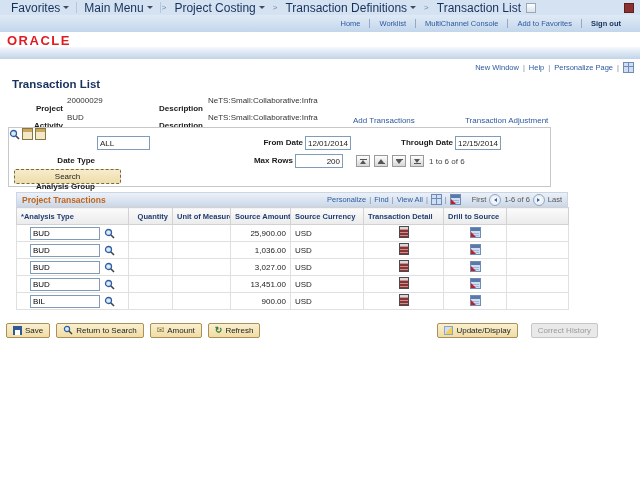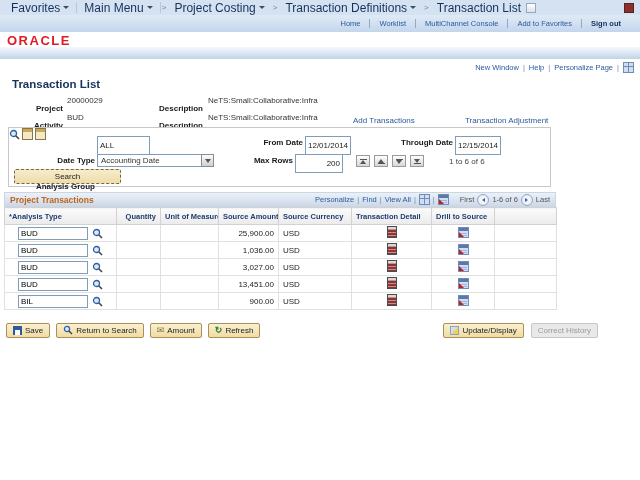--- a/index.html
+++ b/index.html
@@ -53,21 +53,21 @@
   .desc-value{left:208px;}
   .activity-label{left:10px;width:53px;text-align:right;}
   .activity-value{left:67px;}
   .sumlink{color:var(--link-blue,#2d5a9e);cursor:pointer;}
   .add-trans{left:353px;top:21px;}
   .trans-adj{left:465px;top:21px;}
 
   
   .filterbox{position:relative;margin:2px 0 0 8px;width:541px;height:58px;border:1px solid #c7c7c7;background:#fff;}
   .filterbox .flabel{position:absolute;font-weight:bold;color:#1a1a1a;text-align:right;white-space:nowrap;}
-  .ps-input{position:absolute;height:19px;border:1px solid var(--input-border,#7f9db9);background:#fff;
+  .ps-input{position:absolute;height:14px;border:1px solid var(--input-border,#7f9db9);background:#fff;
             font-family:"Liberation Sans",sans-serif;font-size:8px;padding:0 2px;box-sizing:border-box;color:#222;}
   .fr1{top:8px;} .fr2{top:26px;}
   .ag-label{left:10px;width:76px;top:10px;margin-top:44px;}
   .ag-input{left:88px;width:53px;}
   .ag-lookup{left:144px;top:9px;}
   .fd-label{left:200px;width:94px;top:10px;}
   .fd-input{left:296px;width:46px;}
   .fd-cal{left:346px;top:9px;}
   .td-label{left:330px;width:114px;top:10px;}
   .td-input{left:446px;width:46px;}
@@ -79,21 +79,21 @@
   .dd-btn{width:13px;height:13px;border:1px solid #8c8c8c;background:linear-gradient(#fdfdfd,#cfcfcf);
           display:flex;align-items:center;justify-content:center;box-sizing:border-box;}
   .mr-label{left:190px;width:94px;top:28px;}
   .mr-input{left:286px;width:48px;text-align:right;}
   .navbtns{position:absolute;left:347px;top:27px;display:flex;gap:4px;}
   .navbtn{width:14px;height:12px;border:1px solid #9a9a9a;background:linear-gradient(#fefefe,#d7d7d7);
           display:flex;flex-direction:column;align-items:center;justify-content:center;cursor:pointer;padding:0;}
   .bar{width:7px;height:1px;background:#555;}
   .tri-up{width:0;height:0;border-left:3px solid transparent;border-right:3px solid transparent;border-bottom:4px solid #555;}
   .tri-dn{width:0;height:0;border-left:3px solid transparent;border-right:3px solid transparent;border-top:4px solid #555;}
-  .rowcount{position:absolute;left:440px;top:29px;color:#444;}
+  .rowcount{position:absolute;left:420px;top:29px;color:#444;}
   .searchbtn{position:absolute;left:5px;top:41px;width:107px;height:15px;background:linear-gradient(#f7ecca,#eeddab);
              border:1px dashed #7a6845;border-radius:2px;font-family:"Liberation Sans",sans-serif;font-size:8px;
              color:#222;cursor:pointer;}
 
   
   .lookup-icon{display:inline-block;width:11px;height:11px;cursor:pointer;}
   .cal-icon{display:inline-block;width:11px;height:12px;border:1px solid #8a7544;box-sizing:border-box;cursor:pointer;
             background:linear-gradient(#c9a85c 0 3px,#f3e8c8 3px);}
   .txn-detail-icon{display:inline-block;width:10px;height:12px;border:1px solid #4a4a4a;box-sizing:border-box;position:relative;
             background:repeating-linear-gradient(to bottom,#8a3434 0 2px,#c59090 2px 3px);cursor:pointer;}
@@ -102,21 +102,21 @@
             background:linear-gradient(#5b79a8 0 3px,var(--drill-blue,#cfdef5) 3px);cursor:pointer;}
   .drill-icon::before{content:"";position:absolute;left:1px;right:1px;top:5px;height:1px;background:#9fb6d9;box-shadow:0 2px 0 #9fb6d9;}
   .drill-icon::after{content:"";position:absolute;left:0;bottom:0;width:0;height:0;
             border-bottom:5px solid #c41e1e;border-right:5px solid transparent;}
   .save-ico{display:inline-block;width:9px;height:9px;background:#30599c;position:relative;}
   .save-ico::after{content:"";position:absolute;left:2px;top:4px;width:5px;height:5px;background:#fff;}
   .upd-ico{display:inline-block;width:9px;height:9px;border:1px solid #8fa3bd;box-sizing:border-box;
            background:linear-gradient(135deg,#cfe0f5 50%,#f0cf5a 50%);}
 
   
-  .grid{margin:5px 0 0 4px;width:552px;}
+  .grid{margin:5px 0 0 16px;width:552px;}
   .gridbar{height:15px;border:1px solid #cbd5e3;box-sizing:border-box;background:linear-gradient(#ecf1f8,#ccd9ea);
            display:flex;align-items:center;padding:0 5px;}
   .gridtitle{color:var(--grid-title-orange,#bf651a);font-weight:bold;font-size:8.5px;}
   .gridtools{margin-left:auto;display:flex;align-items:center;gap:3px;color:var(--link-blue,#2d5a9e);font-size:7.5px;}
   .gtool{cursor:pointer;white-space:nowrap;}
   .pager{display:flex;align-items:center;gap:3px;color:#555;margin-left:8px;}
   .pager-btn{width:10px;height:10px;border-radius:50%;border:1px solid #93a7c2;background:radial-gradient(#fff,#dbe4f0);
              display:flex;align-items:center;justify-content:center;cursor:pointer;}
   .ptri-l{width:0;height:0;border-top:2.5px solid transparent;border-bottom:2.5px solid transparent;border-right:3.5px solid #3a62a0;}
   .ptri-r{width:0;height:0;border-top:2.5px solid transparent;border-bottom:2.5px solid transparent;border-left:3.5px solid #3a62a0;}
@@ -130,21 +130,21 @@
   .at-input{width:70px;height:13px;border:1px solid var(--input-border,#7f9db9);font-family:"Liberation Sans",sans-serif;
             font-size:8px;padding:0 2px;box-sizing:border-box;vertical-align:middle;}
   .cell-at .lookup-icon{vertical-align:middle;margin-left:2px;}
 
   
   .toolbar{margin:13px 0 0 6px;width:592px;display:flex;align-items:center;gap:6px;}
   .tbtn{height:15px;display:inline-flex;align-items:center;gap:3px;padding:0 6px;
         background:linear-gradient(#faf0d0,#f0dca4);border:1px solid #ab8f56;border-radius:2px;
         font-family:"Liberation Sans",sans-serif;font-size:8px;color:#222;cursor:pointer;white-space:nowrap;}
   .tbtn.disabled{background:#e9e9e9;border-color:#c6c6c6;color:#9a9a9a;cursor:default;}
-  .rightgroup{margin-left:auto;display:flex;gap:7px;}
+  .rightgroup{margin-left:auto;display:flex;gap:13px;}
   .glyph{font-size:9px;line-height:1;}
   .refresh-glyph{color:#2e7a3a;font-weight:bold;}
   .notify-glyph{color:#7a6a33;}
 </style>
 </head>
 <body>
 
 <div class="page">
 
   <div class="topbar">
@@ -228,26 +228,20 @@
         </svg>
     </span>
     <span class="flabel fd-label">From Date</span>
     <input class="ps-input fd-input fr1" value="12/01/2014" style="">
     <span class="cal-icon fd-cal"></span>
     <span class="flabel td-label">Through Date</span>
     <input class="ps-input td-input fr1" value="12/15/2014" style="">
     <span class="cal-icon td-cal"></span>
 
     <span class="flabel dt-label">Date Type</span>
-    <div class="ps-select">
-      <span class="dd-text">Accounting Date</span>
-      <span class="dd-btn">
-          <i class="tri-dn"></i>
-        </span>
-    </div>
     <span class="flabel mr-label">Max Rows</span>
     <input class="ps-input mr-input fr2" value="200" style="">
 
     <div class="navbtns">
       <button class="navbtn">
           <i class="bar"></i>
           <i class="tri-up"></i>
         </button>
       <button class="navbtn">
           <i class="tri-up"></i>

